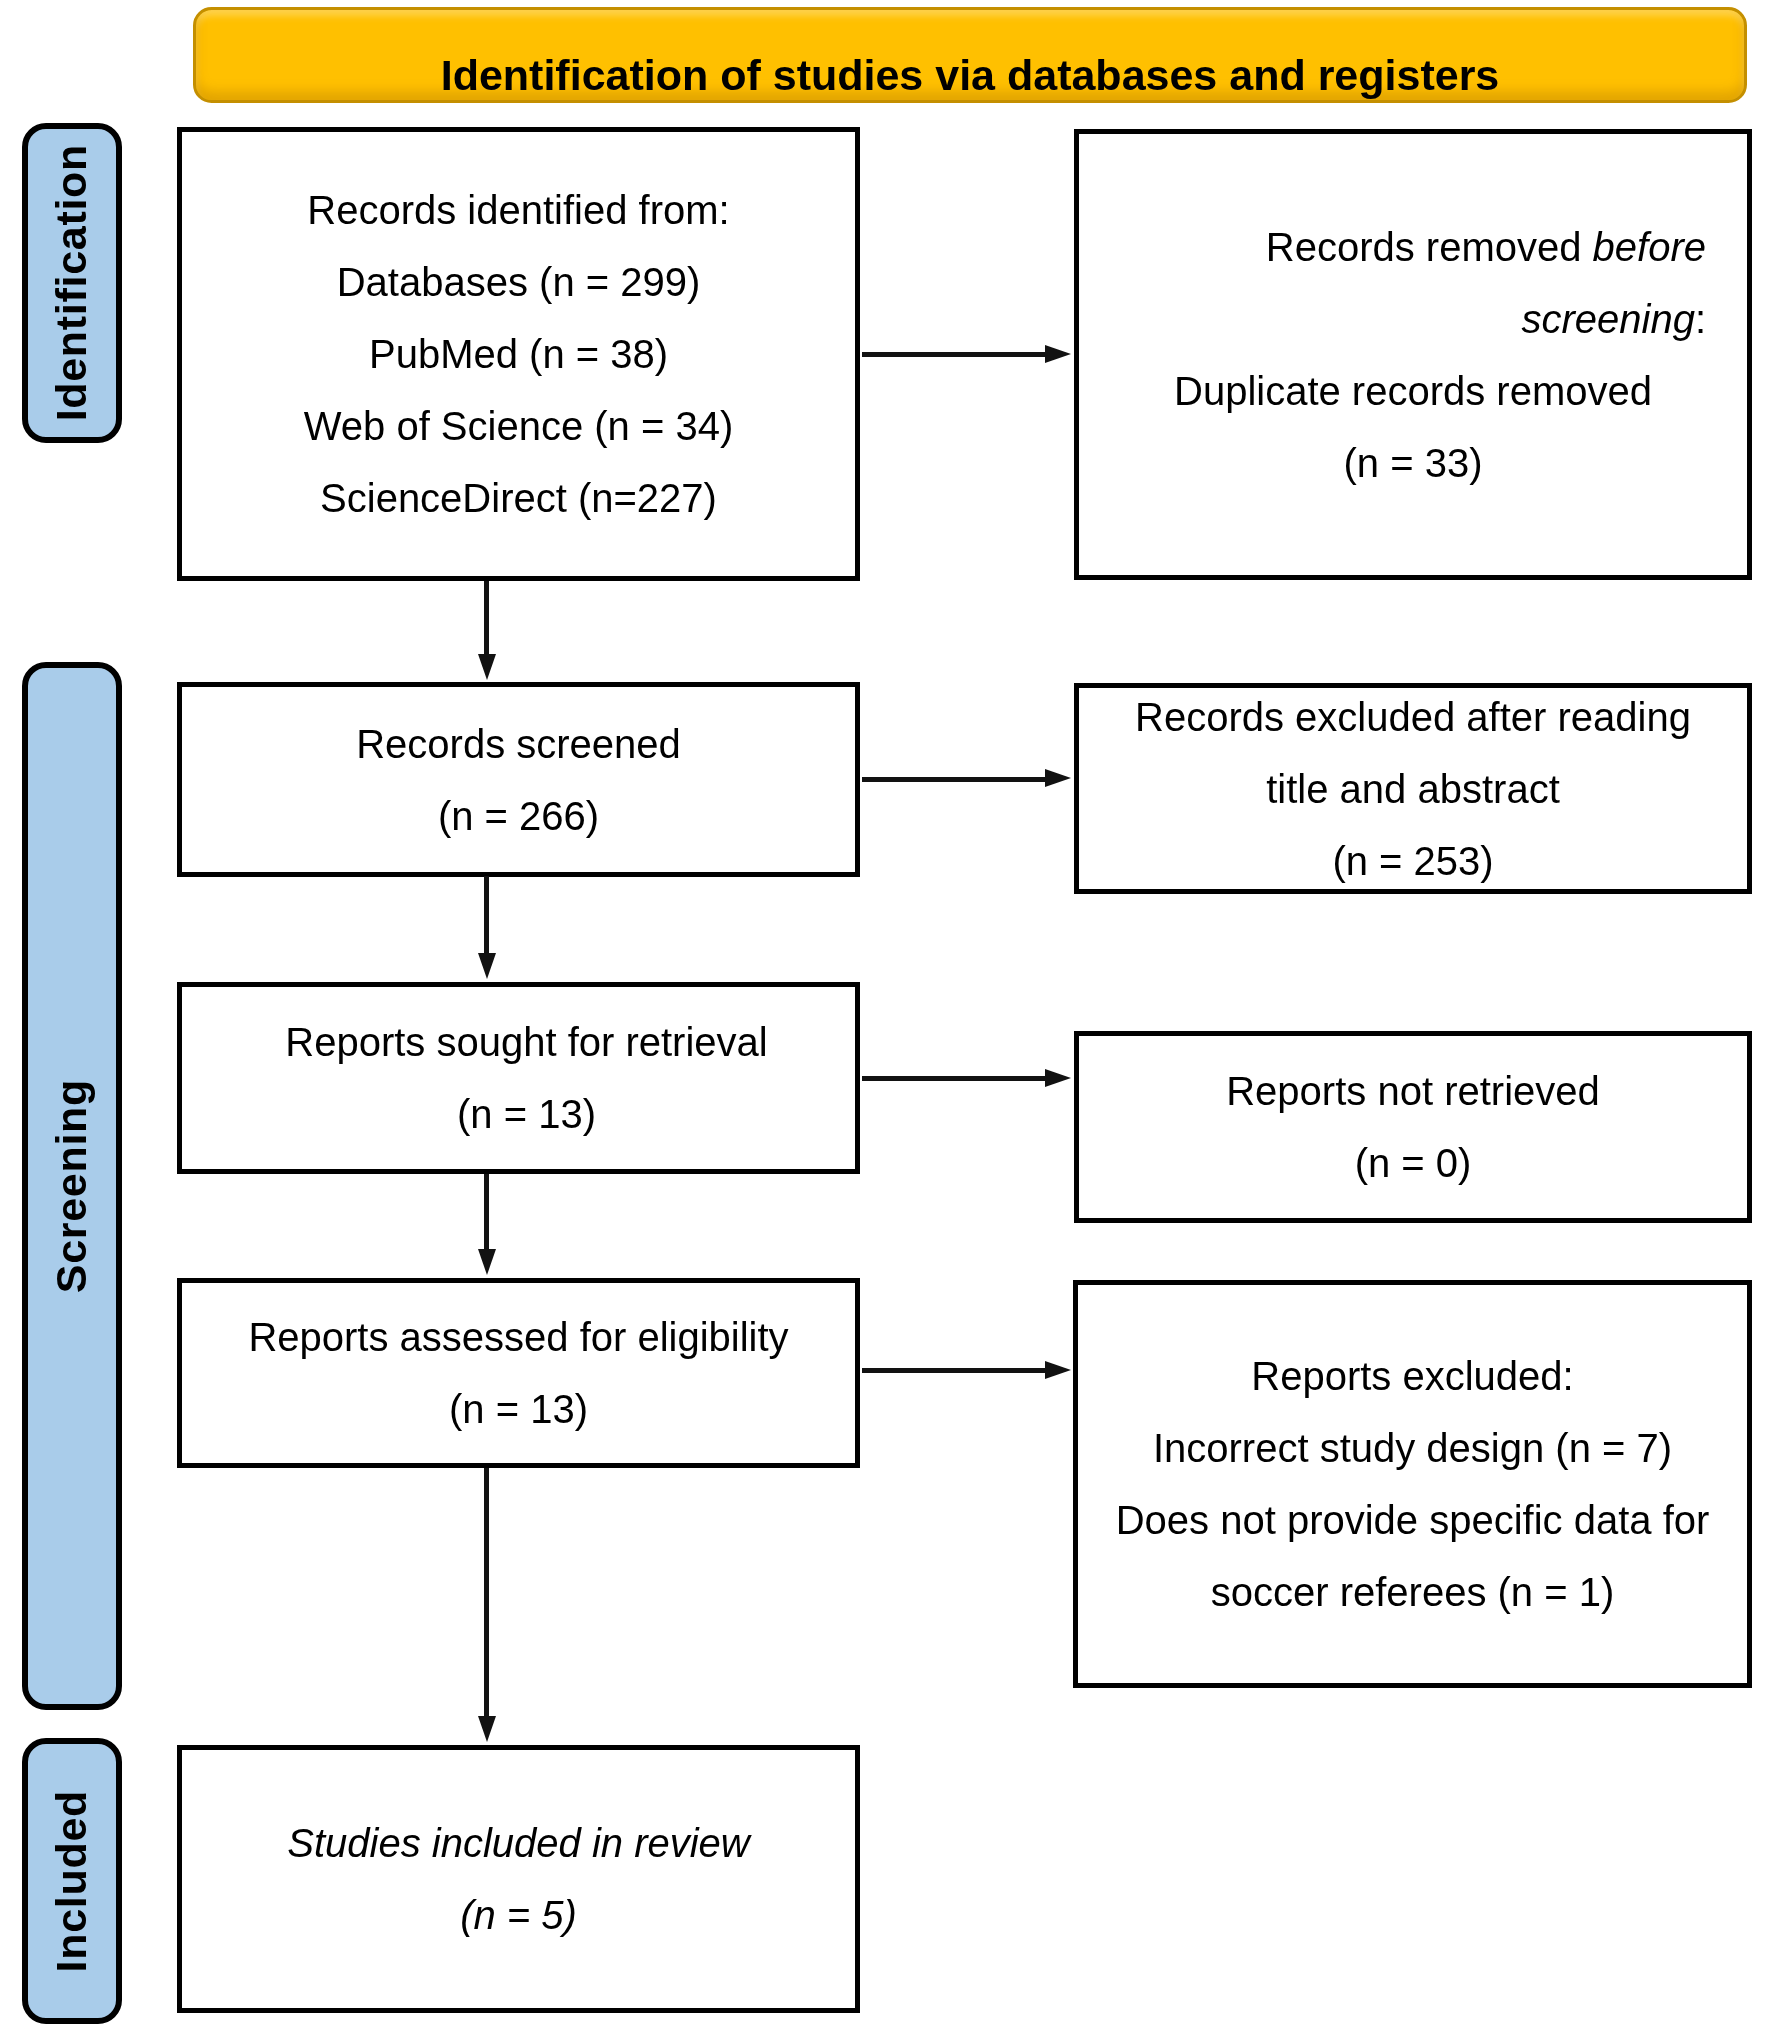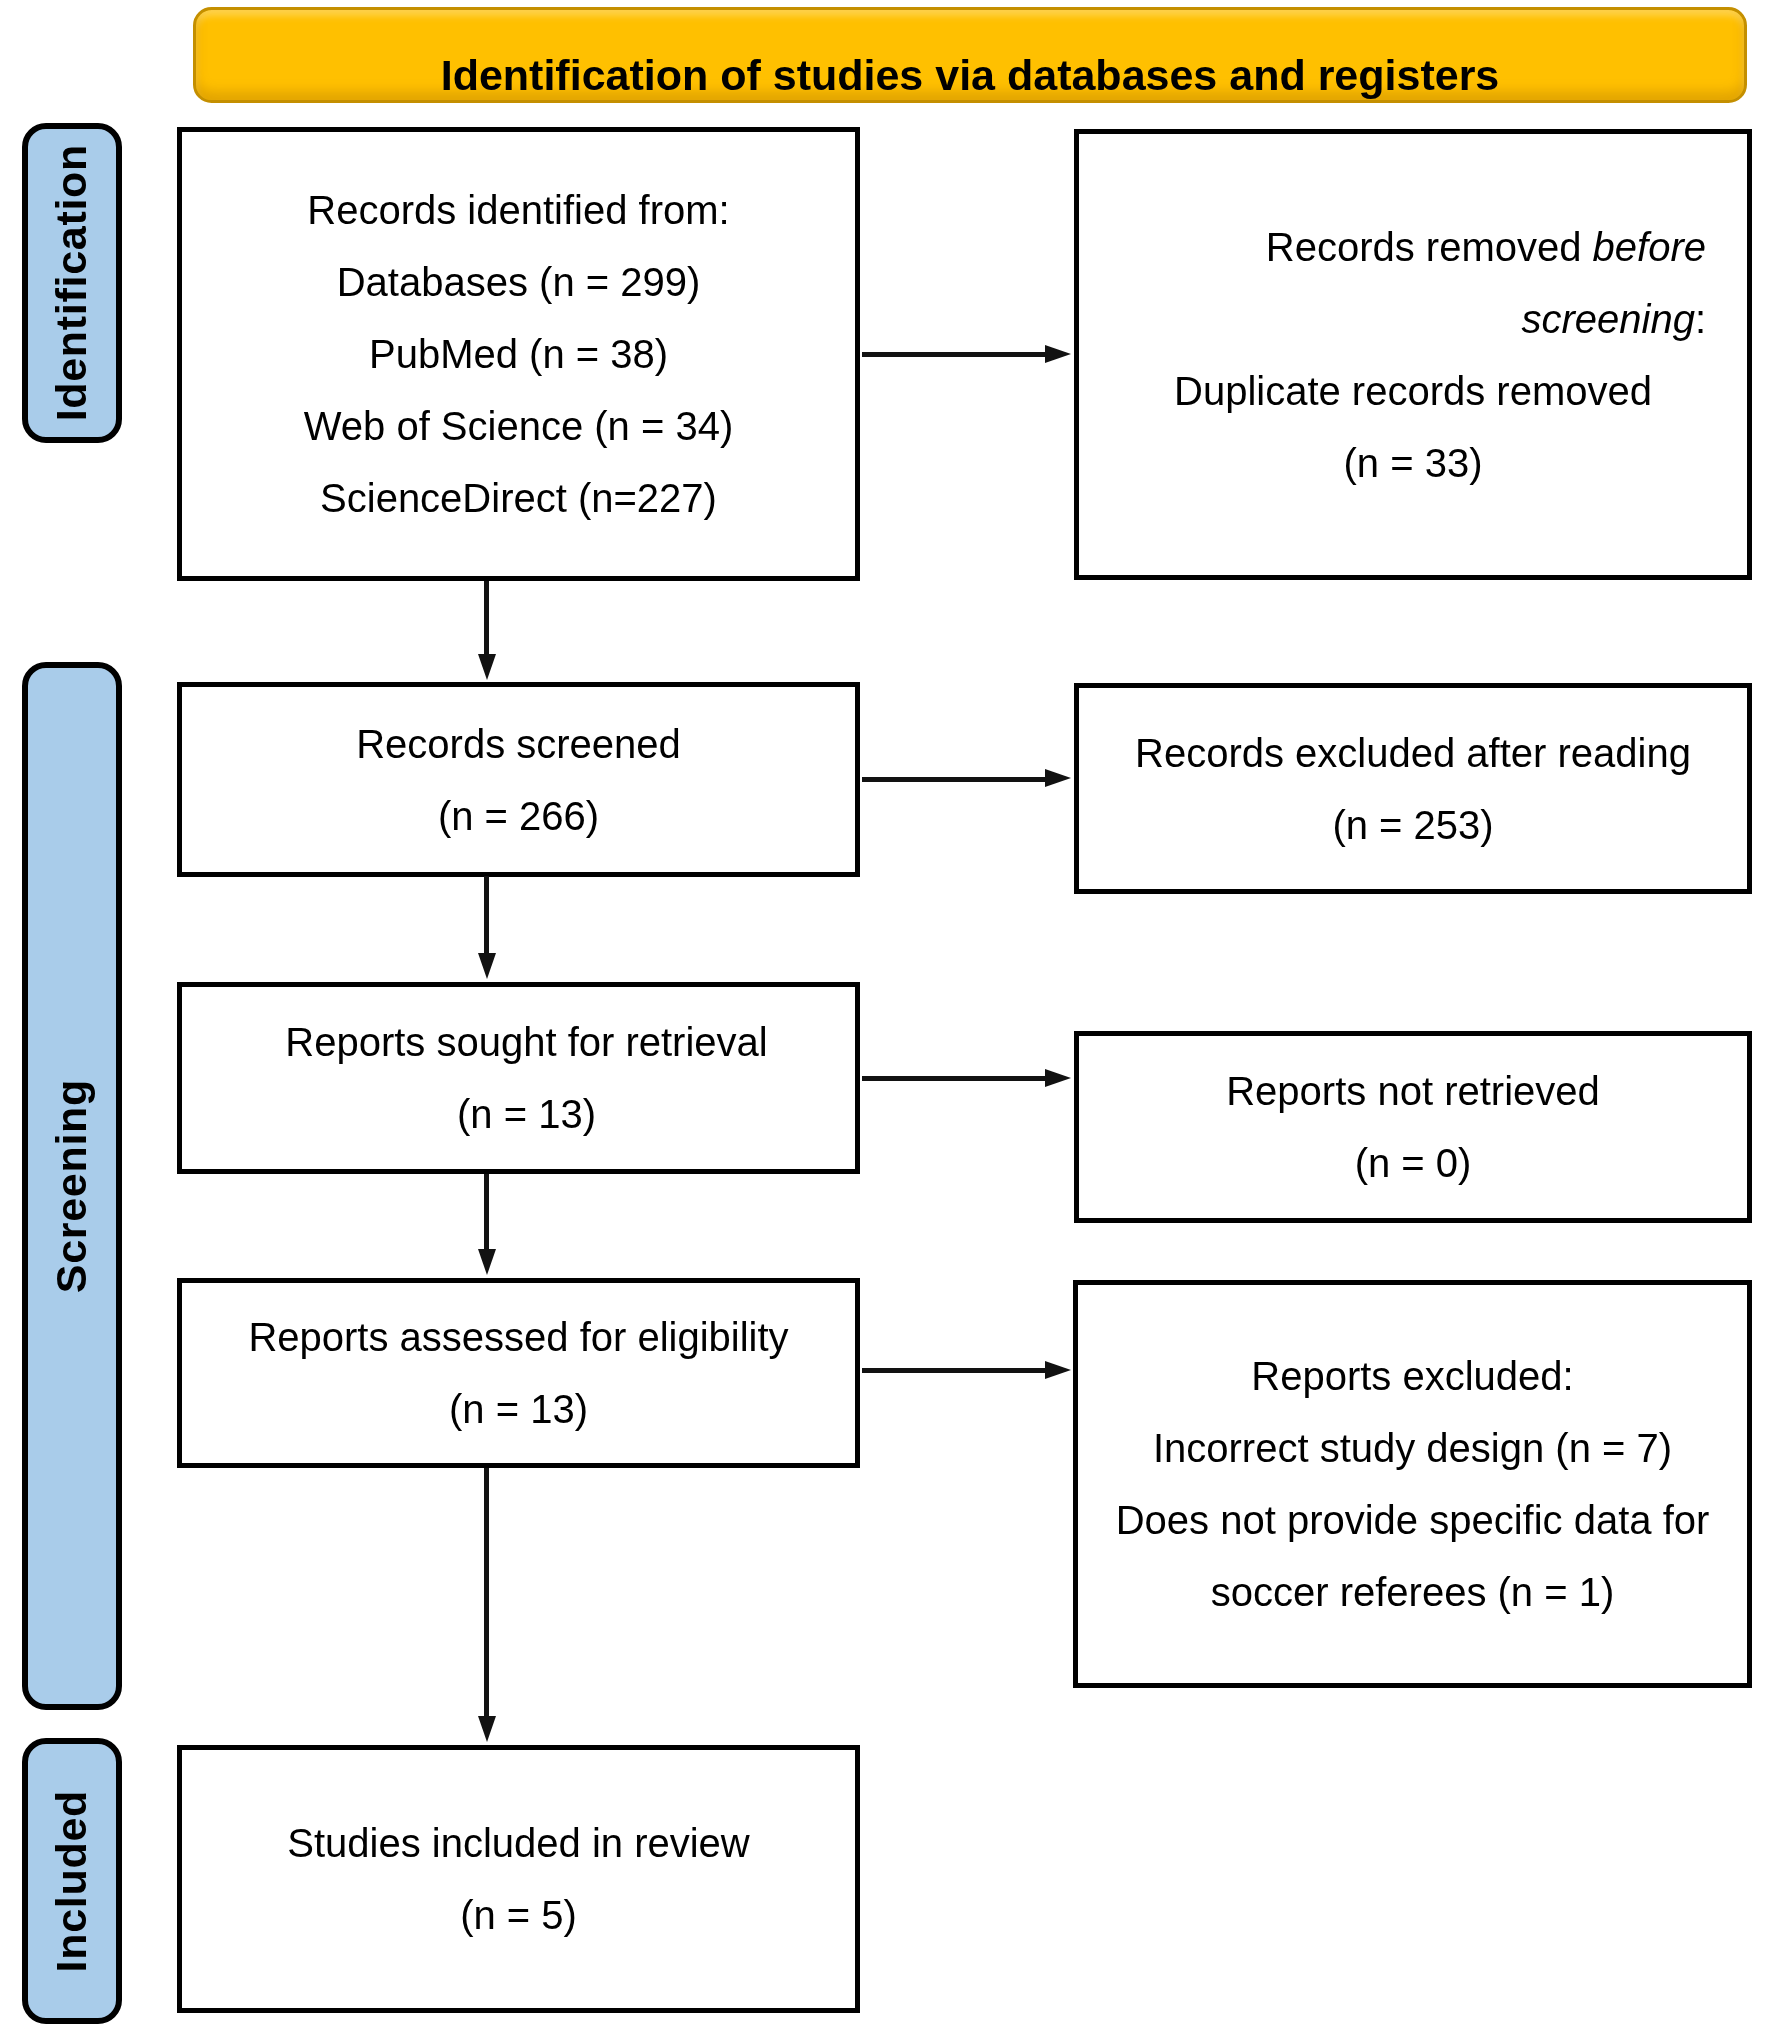--- a/index.html
+++ b/index.html
@@ -52,21 +52,21 @@
   .wrap-par{max-width:586px;margin:0 auto;text-align:right;}
   .italic{font-style:italic;}
   .b1{left:177px;top:127px;width:683px;height:454px;}
   .b2{left:1074px;top:129px;width:678px;height:451px;}
   .b3{left:177px;top:682px;width:683px;height:195px;}
   .b4{left:1074px;top:683px;width:678px;height:211px;}
   .b5{left:177px;top:982px;width:683px;height:192px;padding-left:16px;}
   .b6{left:1074px;top:1031px;width:678px;height:192px;}
   .b7{left:177px;top:1278px;width:683px;height:190px;}
   .b8{left:1073px;top:1280px;width:679px;height:408px;}
-  .b9{left:177px;top:1745px;width:683px;height:268px;}
+  .b9{left:177px;top:1745px;width:683px;height:268px;font-style:italic;}
   
   .vline{position:absolute;width:5px;background:#121212;}
   .hline{position:absolute;height:5px;background:#121212;}
   .head-down{position:absolute;width:0;height:0;
     border-left:9.3px solid transparent;border-right:9.3px solid transparent;
     border-top:26px solid #121212;}
   .head-right{position:absolute;width:0;height:0;
     border-top:9.3px solid transparent;border-bottom:9.3px solid transparent;
     border-left:26px solid #121212;}
 </style>
@@ -110,20 +110,21 @@
   <div class="box b3">
     <div class="lines">
       <div>Records screened</div>
       <div>(n = 266)</div>
     </div>
   </div>
 
   <div class="box b4">
     <div class="lines">
       <div>Records excluded after reading</div>
+      <div>title and abstract</div>
       <div>(n = 253)</div>
     </div>
   </div>
 
   <div class="box b5">
     <div class="lines">
       <div>Reports sought for retrieval</div>
       <div>(n = 13)</div>
     </div>
   </div>

